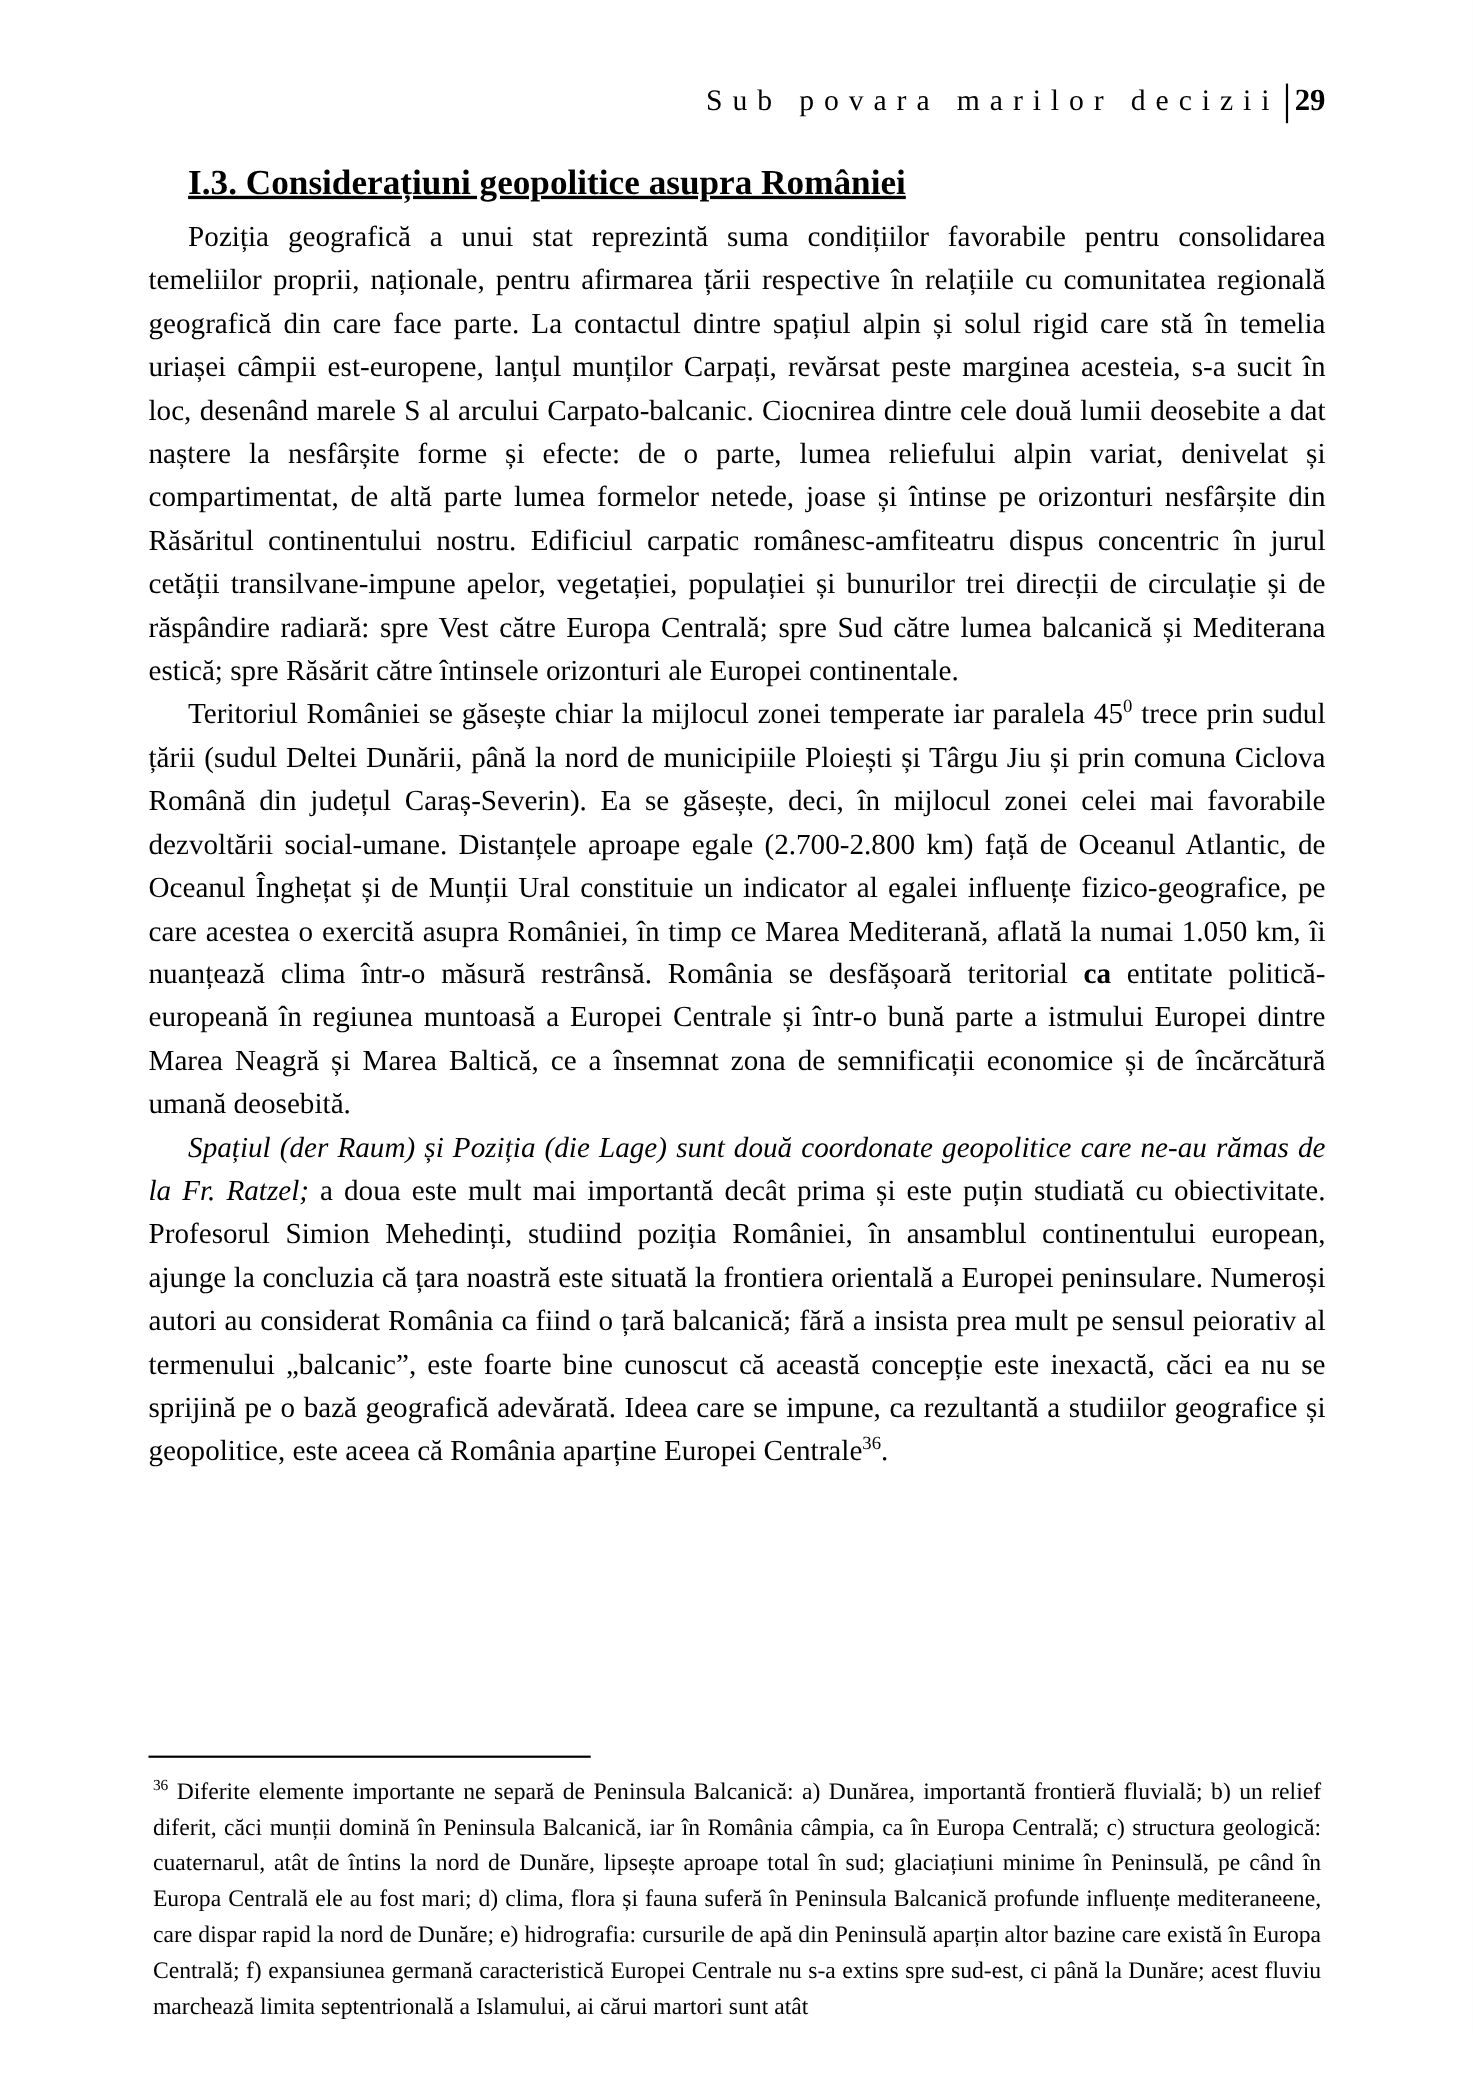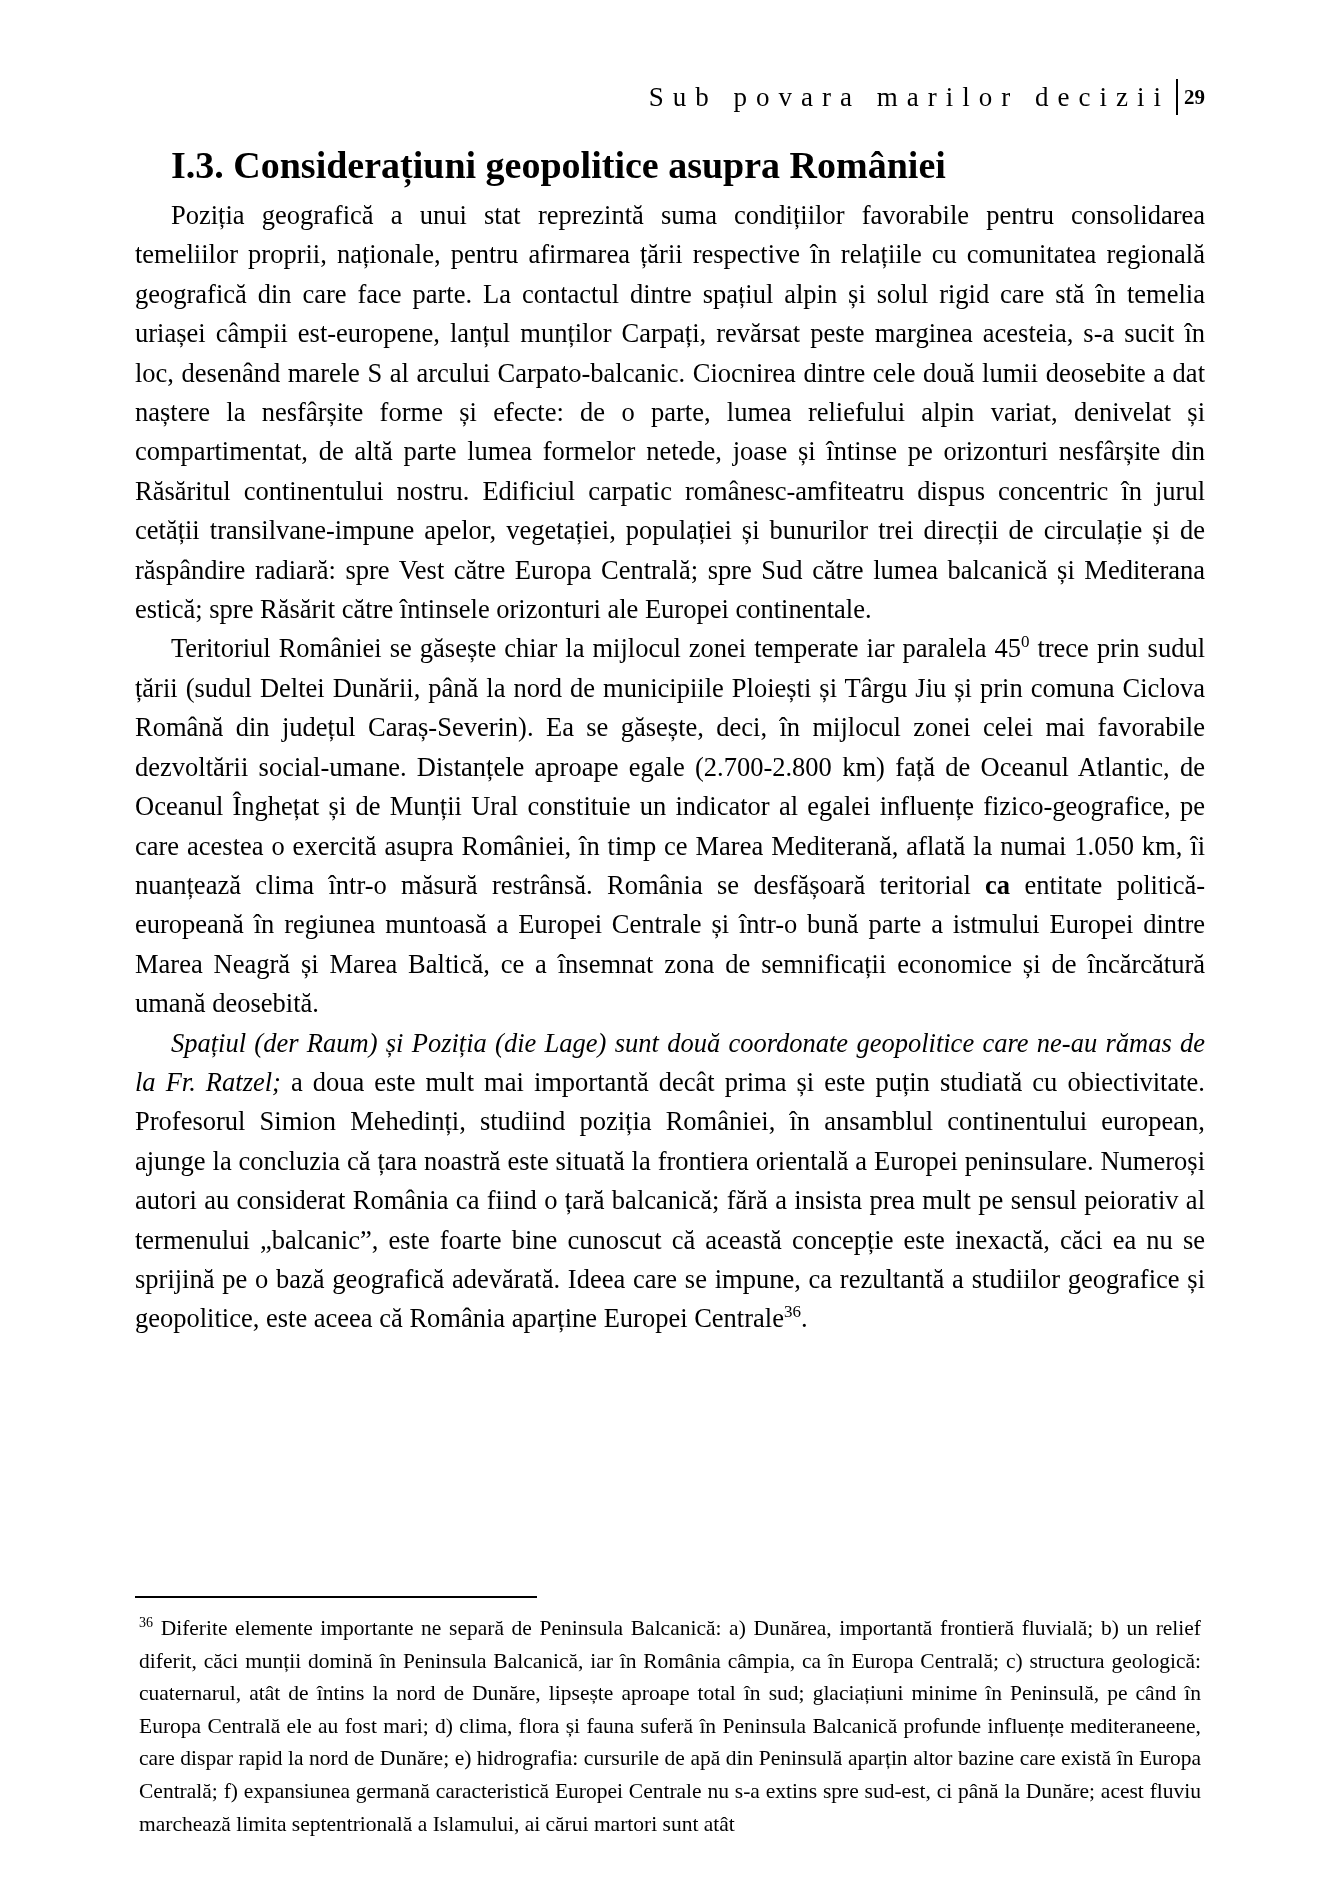--- a/index.html
+++ b/index.html
@@ -17,52 +17,52 @@
   }
   .text-col {
     position: absolute;
     left: 135px;
     top: 76px;
     width: 1070px;
   }
   .running-header {
     display: flex;
     justify-content: flex-end;
-    align-items: center;
     column-gap: 6px;
     font-size: 27px;
     height: 42px;
   }
   .running-title {
     letter-spacing: 9px;
     white-space: nowrap;
   }
   .page-sep {
     display: inline-block;
     width: 2px;
     height: 36px;
     background: #000;
   }
   .page-number {
     font-weight: 700;
-    font-size: 21px;
+    font-size: 28px;
   }
   .body-par {
     margin: 0;
     font-size: 26.5px;
     line-height: 39.4px;
     text-align: justify;
   }
   .first { margin-top: 24px; }
   .section-heading {
     margin: 26px 0 10px 0;
     padding-left: 36px;
-    font-size: 38px;
+    font-size: 32px;
     line-height: 42px;
     font-weight: 700;
+    text-decoration: underline;
   }
   .indent { text-indent: 36px; }
   .sup {
     font-size: 17px;
     line-height: 0;
     vertical-align: super;
   }
   .footnote {
     position: absolute;
     left: 135px;

